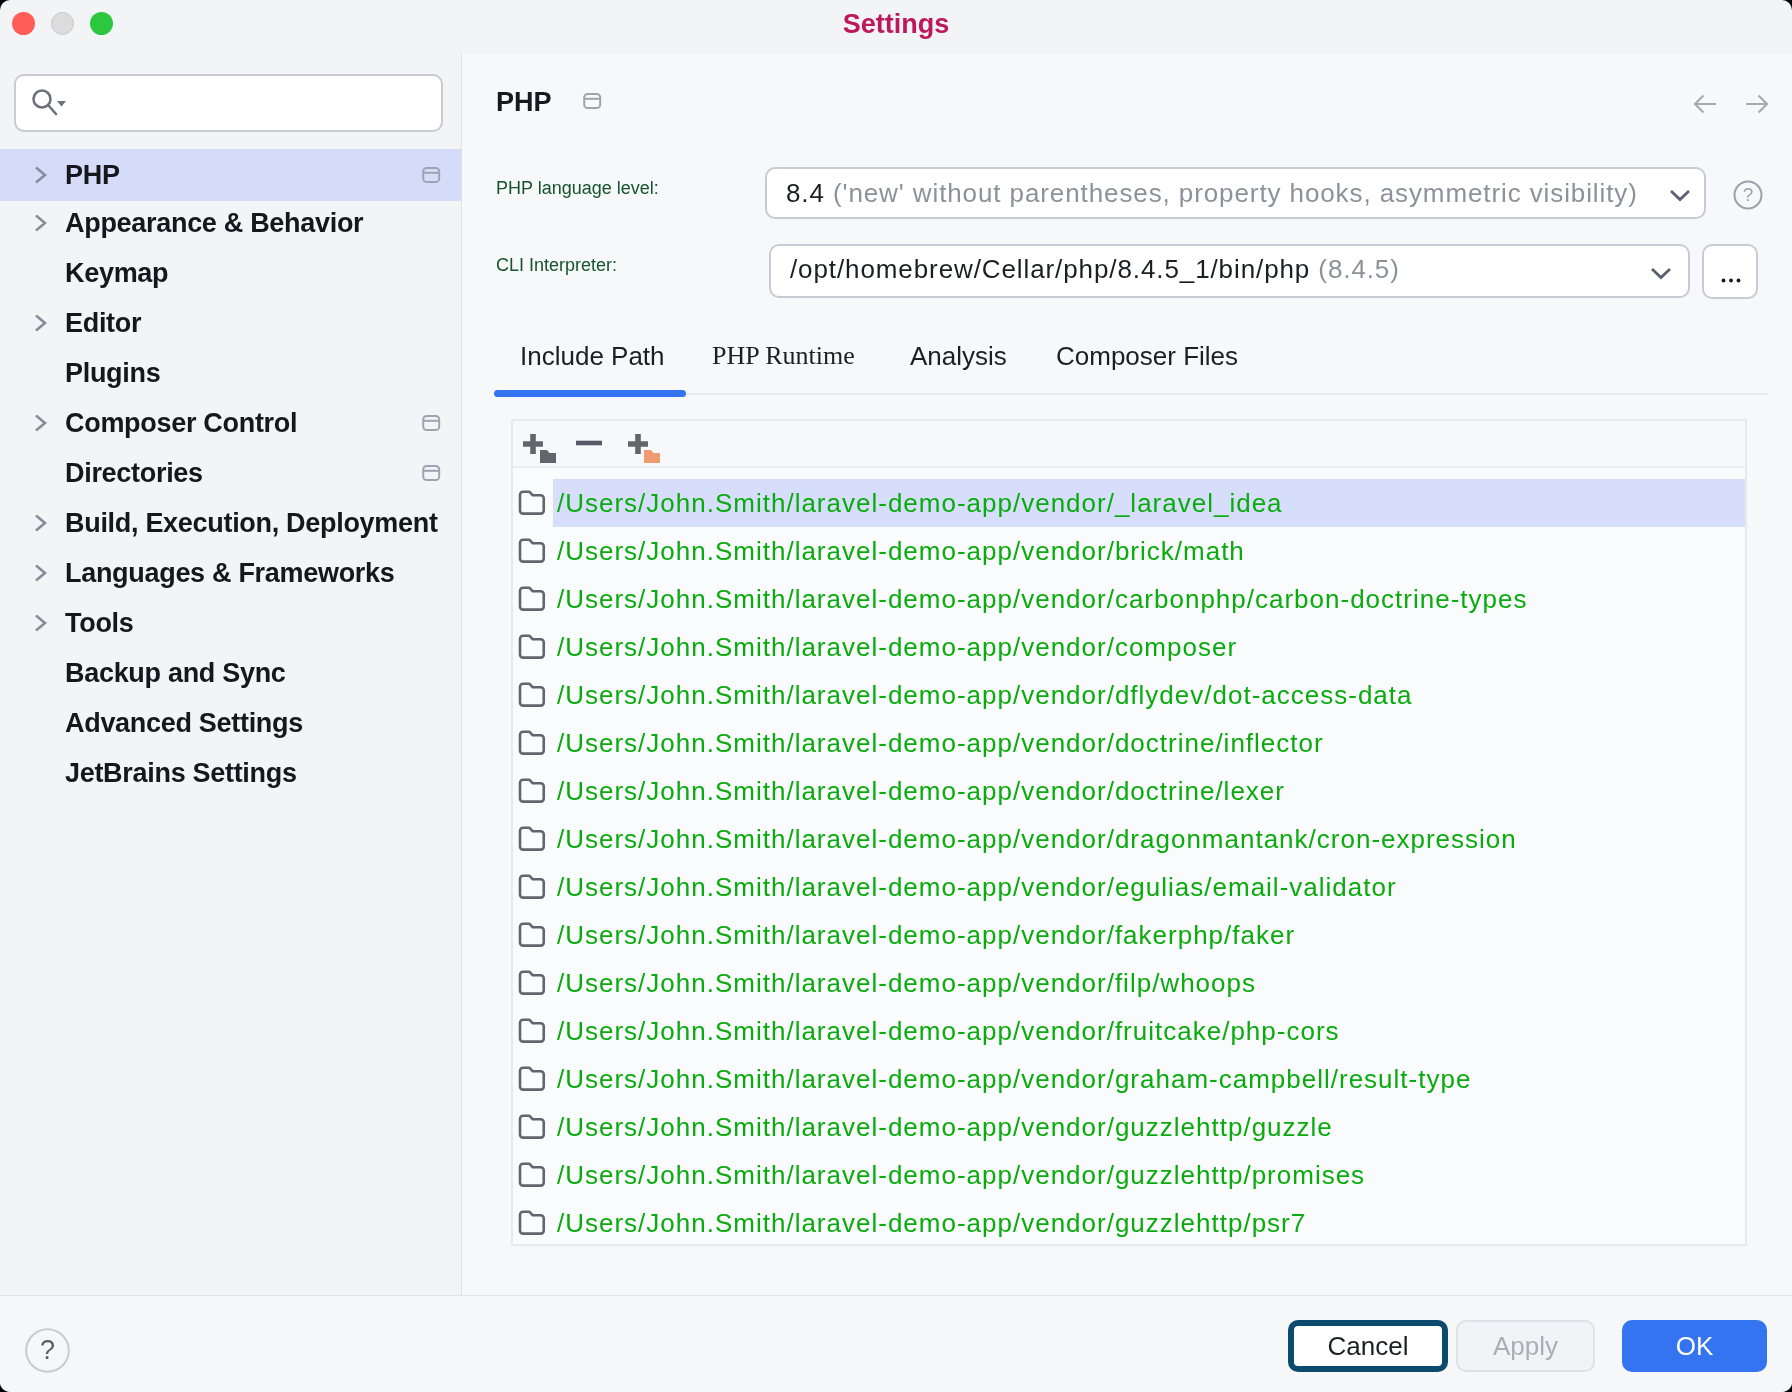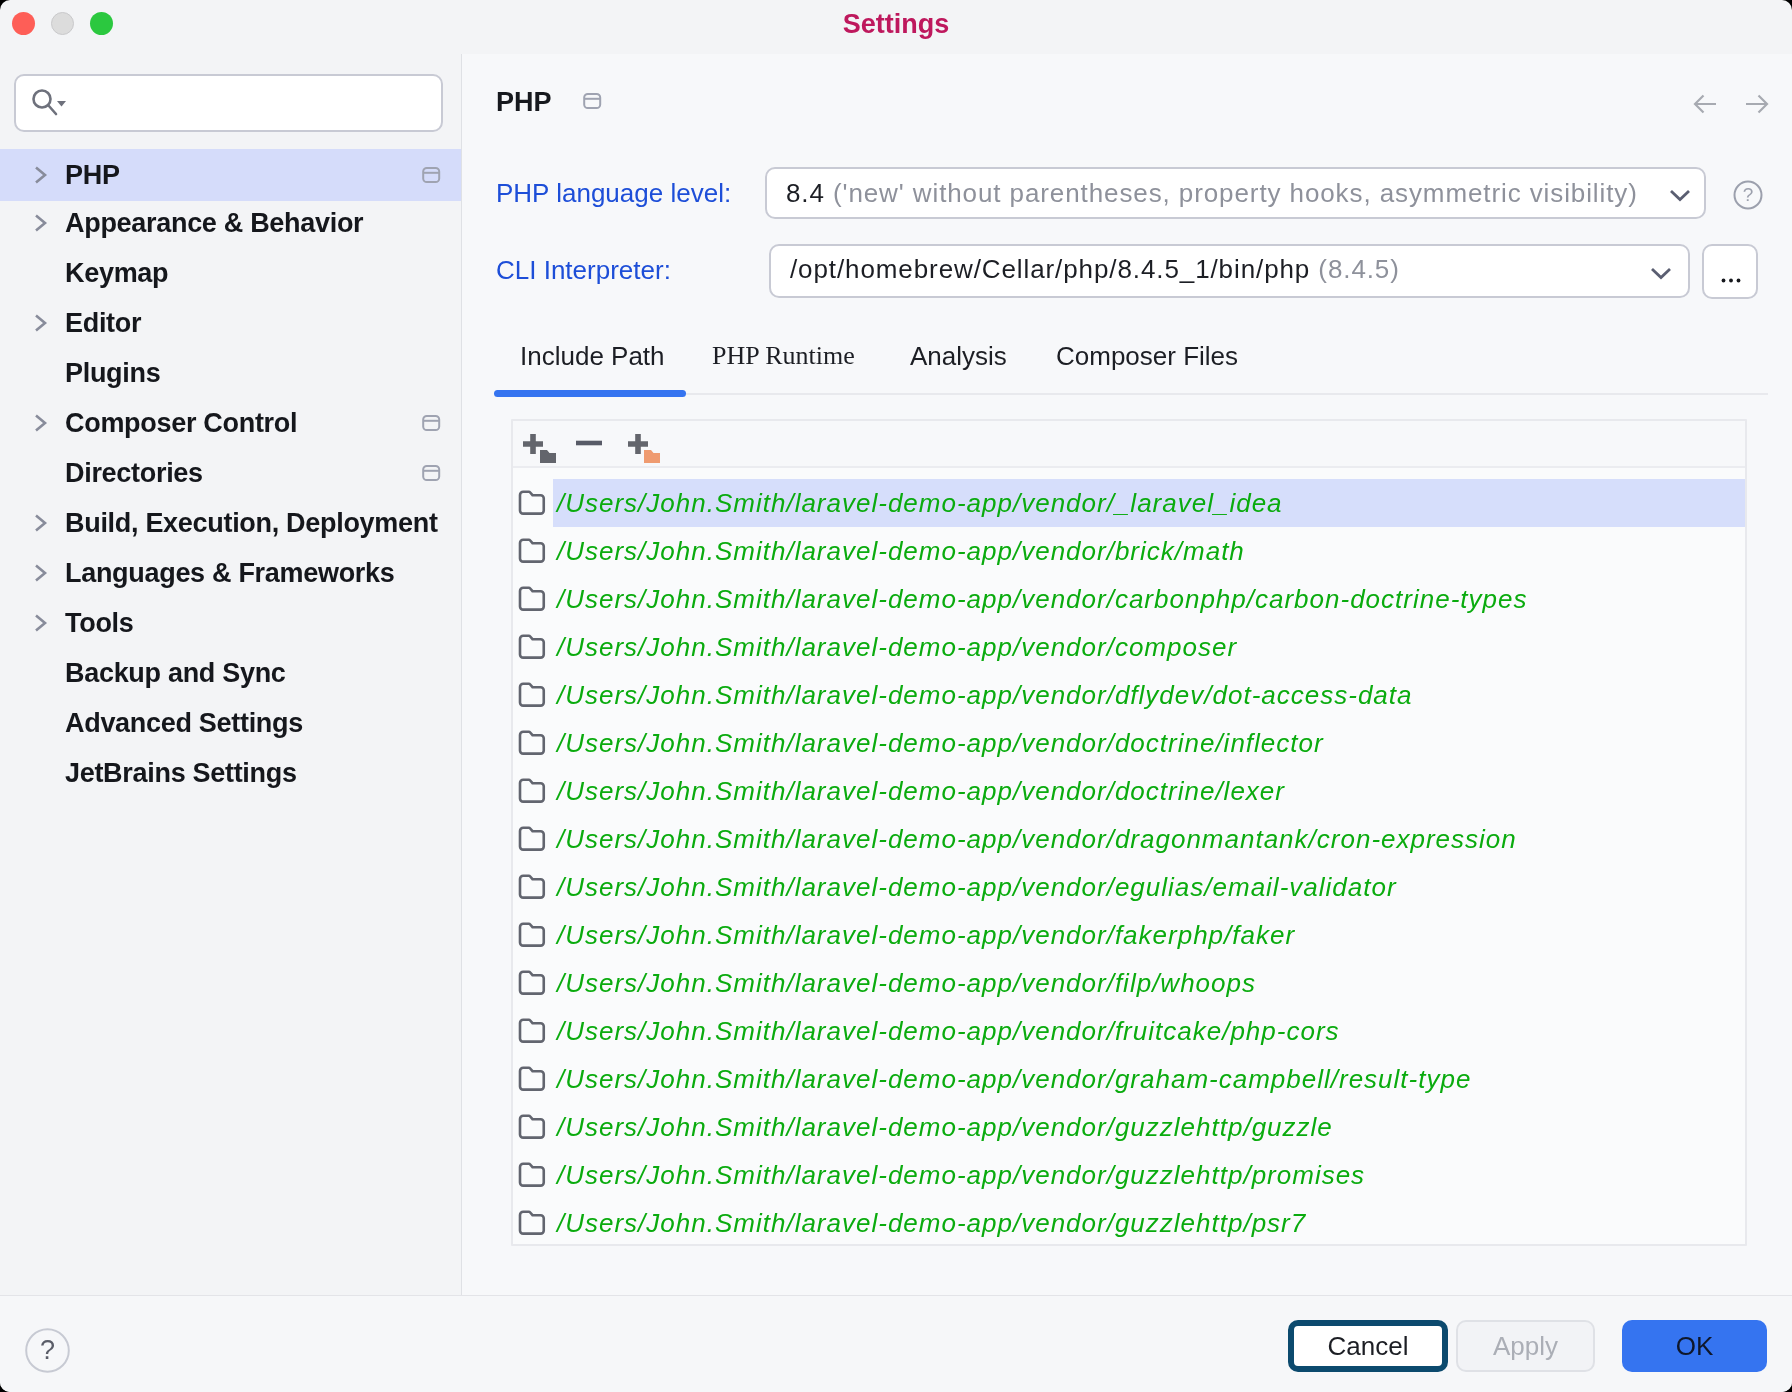--- a/index.html
+++ b/index.html
@@ -8,26 +8,26 @@
 .abs{position:absolute;}
 .right-bg{position:absolute;left:462px;top:54px;width:1330px;height:1241px;background:#f7f8fa;}
 .vsep{position:absolute;left:461px;top:54px;width:1px;height:1241px;background:#dfe1e5;}
 .hsep{position:absolute;left:0;top:1295px;width:1792px;height:1px;background:#e3e4e8;}
 .tl{position:absolute;top:12px;width:23px;height:23px;border-radius:50%;}
 .title{position:absolute;top:9px;left:0;width:1792px;text-align:center;font-size:27px;font-weight:bold;color:#be185d;}
 .srow{position:absolute;left:0;width:461px;height:50px;display:flex;align-items:center;font-size:27px;letter-spacing:-0.3px;font-weight:bold;color:#15171c;}
 .srow .lbl{position:absolute;left:65px;top:50%;transform:translateY(-50%);white-space:nowrap;}
 .chev{position:absolute;left:33px;top:50%;transform:translateY(-50%);}
 .mod-ic{position:absolute;left:422px;top:50%;transform:translateY(-50%);}
-.label{position:absolute;font-size:26px;color:#1d4ed8;white-space:nowrap;}
+.label{position:absolute;font-size:18px;color:#14532d;white-space:nowrap;}
 .inbox{position:absolute;background:#fff;border:2px solid #c8cad4;border-radius:10px;}
 .intext{position:absolute;font-size:26px;color:#1c1e24;white-space:nowrap;letter-spacing:0.9px;text-align:center;}
 .gray{color:#8e919b;}
 .tabtxt{position:absolute;font-size:26px;color:#1c1e24;white-space:nowrap;}
-.lrow{position:absolute;left:512px;width:1253px;height:48px;font-style:italic;}
+.lrow{position:absolute;left:512px;width:1253px;height:48px;}
 .lrow .ptxt{position:absolute;left:45px;top:50%;transform:translateY(-50%);font-size:26px;color:#0aab0e;white-space:nowrap;letter-spacing:1px;}
 .lrow .fold{position:absolute;left:6px;top:11px;}
 .lrow .sel{position:absolute;left:41px;top:0;width:1192px;height:48px;background:#d6defb;}
 .lrow .ptxt{position:absolute;left:45px;top:50%;transform:translateY(-50%);font-size:26px;color:#0aab0e;white-space:nowrap;letter-spacing:1px;}
 .btn{position:absolute;top:1320px;height:52px;border-radius:10px;font-size:26px;display:flex;align-items:center;justify-content:center;}
 </style>
 </head>
 <body>
 <div class="win">
 
@@ -276,14 +276,14 @@
       </svg>
       <span class="ptxt">/Users/John.Smith/laravel-demo-app/vendor/guzzlehttp/psr7</span>
     </div>
 
   <svg class="abs" style="left:25px;top:1328px;" width="45" height="45" viewBox="0 0 45 45">
       <circle cx="22.5" cy="22.5" r="21.3" fill="none" stroke="#c7cad3" stroke-width="2"></circle>
       <text x="22.5" y="31" font-size="27" fill="#5a5d68" text-anchor="middle" font-family="Liberation Sans,sans-serif">?</text>
     </svg>
   <div class="btn" style="left:1288px;width:160px;background:#fff;border:6px solid #0c4a6e;color:#1c1e24;">Cancel</div>
   <div class="btn" style="left:1456px;width:139px;background:#f2f3f6;border:2px solid #dfe1e6;color:#abaeb6;">Apply</div>
-  <div class="btn" style="left:1622px;width:145px;background:#3574f0;color:#0f172a;">OK</div>
+  <div class="btn" style="left:1622px;width:145px;background:#3574f0;color:#ffffff;">OK</div>
 </div>
 
 </body></html>

